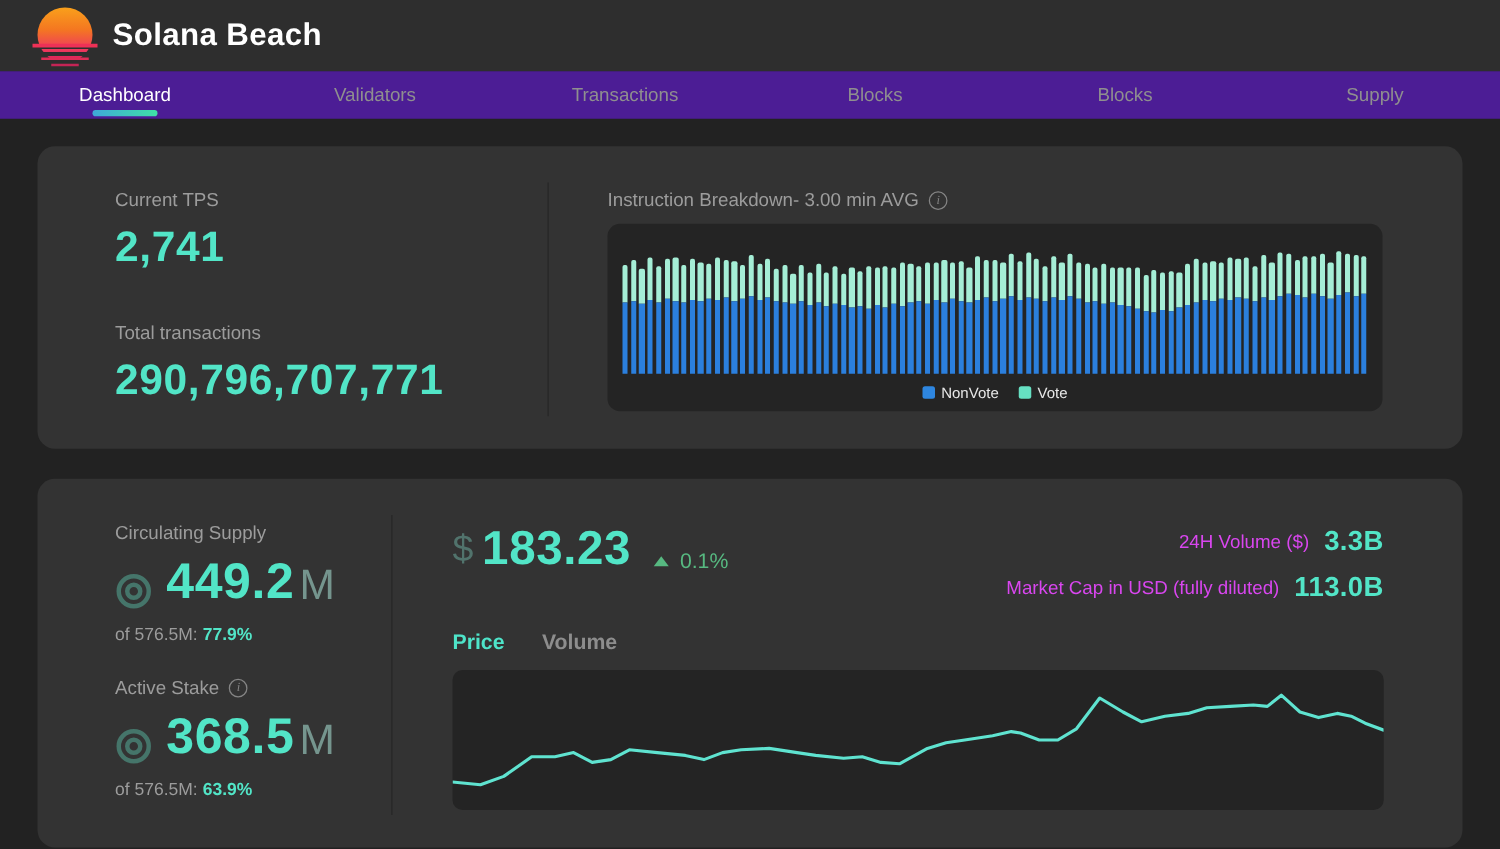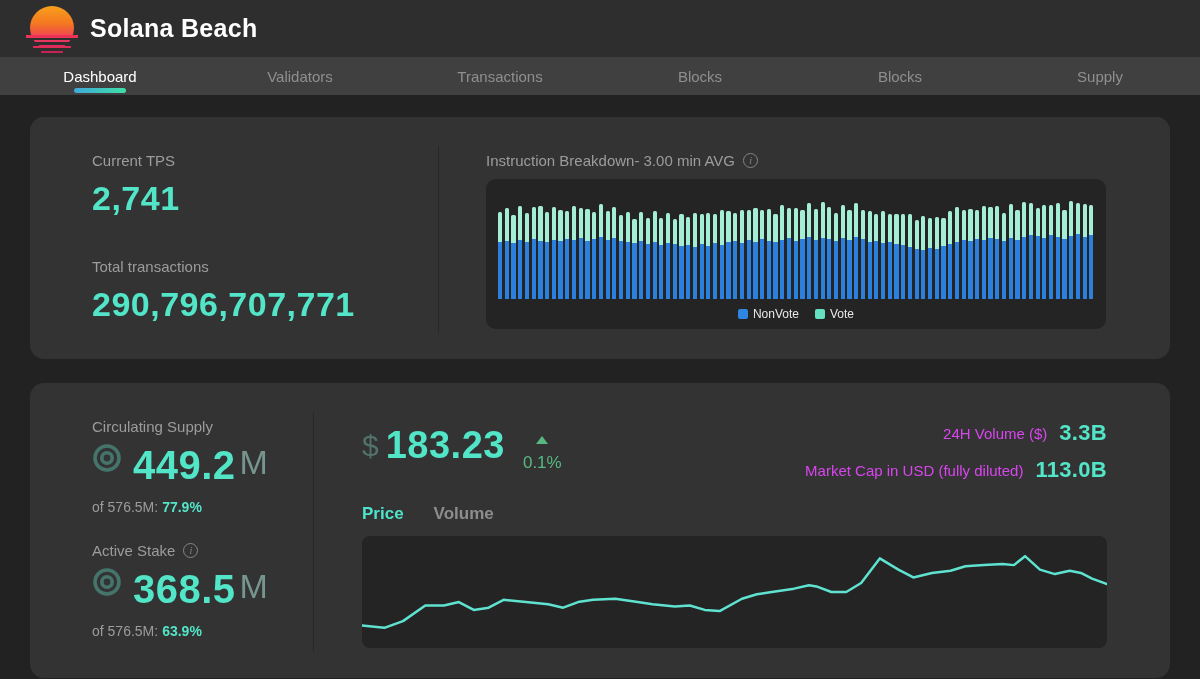--- a/index.html
+++ b/index.html
@@ -15,21 +15,21 @@
   .sun { position:absolute; left:4px; top:4px; width:44px; height:44px; border-radius:50%;
          background:linear-gradient(180deg,#f9a01b 0%,#f47721 40%,#ef3b5d 75%,#d91a5d 100%); }
   .sun-stripes { position:absolute; left:4px; top:32px; width:44px; height:17px;
          background:repeating-linear-gradient(180deg, transparent 0 2.5px, #2e2e2e 2.5px 5.5px); }
   .wave-wide { position:absolute; top:33px; left:0; right:0; height:3px; background:#ee3156; }
   .wave1 { position:absolute; top:44px; left:7px; right:7px; height:2.5px; background:#dd2d56; }
   .wave2 { position:absolute; top:49px; left:15px; right:15px; height:2.5px; background:#c42455; }
   .app-title { font-size:25px; font-weight:700; color:#ffffff; letter-spacing:.3px; cursor:pointer; }
 
   
-  .nav { height:38px; background:#404040; display:flex; }
+  .nav { height:38px; background:#4c1d95; display:flex; }
   .nav-item { flex:1; position:relative; display:flex; align-items:center; justify-content:center;
               font-size:15px; color:#8f8f8f; cursor:pointer; }
   .nav-item.active { color:#ffffff; }
   .nav-underline { position:absolute; bottom:2px; left:50%; transform:translateX(-50%);
               width:52px; height:5px; border-radius:3px;
               background:linear-gradient(90deg,#3fa9d9,#3fe0a6); }
 
   
   .main { padding:22px 30px 0; }
   .card { background:#333333; border-radius:14px; display:flex; }
@@ -55,35 +55,35 @@
   .bar { width:4.2px; display:flex; flex-direction:column; justify-content:flex-end; }
   .seg { width:100%; }
   .seg.vote { border-radius:1.5px 1.5px 0 0; }
   .legend-row { display:flex; justify-content:center; align-items:center; gap:16px; margin-top:6px; height:18px; }
   .legend-item { display:flex; align-items:center; gap:5px; font-size:12px; color:#e8e8e8; cursor:pointer; }
   .legend-swatch { width:10px; height:10px; border-radius:2px; }
 
   
   .c2-left { width:283px; padding-left:62px; flex:0 0 auto; }
   .supply-label-row { display:flex; align-items:center; gap:8px; font-size:15px; color:#9c9c9c; }
-  .value-row { display:flex; align-items:flex-start; margin-top:8px; }
+  .value-row { display:flex; align-items:flex-end; margin-top:8px; }
   .sol-icon { width:30px; height:30px; margin-right:11px; flex:0 0 auto; }
   .supply-num { font-size:40px; font-weight:700; color:#52e5c7; letter-spacing:.5px; }
   .supply-unit { font-size:34px; font-weight:400; color:#75958e; margin-left:4px; }
   .sub-row { font-size:14px; color:#9c9c9c; margin-top:11px; }
   .sub-row .pct { color:#52e5c7; font-weight:700; margin-left:4px; }
   .supply-block + .supply-block { margin-top:27px; }
 
   
   .c2-right { flex:1; padding:0 63px 0 48px; min-width:0; }
   .top-row { display:flex; align-items:flex-start; }
   .price-group { display:flex; align-items:center; }
   .price-currency { font-size:30px; color:#51736c; margin-right:7px; }
   .price-value { font-size:38px; font-weight:700; color:#52e5c7; letter-spacing:.5px; }
-  .price-change { display:flex; align-items:center; gap:9px; margin-left:18px; margin-top:18px;flex-direction:column; }
+  .price-change { display:flex; align-items:center; gap:9px; margin-left:18px; margin-top:18px; }
   .up-triangle { width:0; height:0; border-left:6px solid transparent; border-right:6px solid transparent;
                  border-bottom:8px solid #57b981; }
   .change-value { font-size:17px; color:#57b981; }
   .metrics { margin-left:auto; }
   .metric-row { display:flex; align-items:center; justify-content:flex-end; gap:12px; height:30px; margin-bottom:7px; }
   .metric-label { font-size:15px; color:#d946ef; }
   .metric-value { font-size:22px; font-weight:700; color:#52e5c7; letter-spacing:.3px; }
   .tabs-row { display:flex; gap:30px; margin-top:12px; }
   .tab { font-size:17px; font-weight:700; color:#8d8d8d; cursor:pointer; }
   .tab.active { color:#4ee4c9; }

